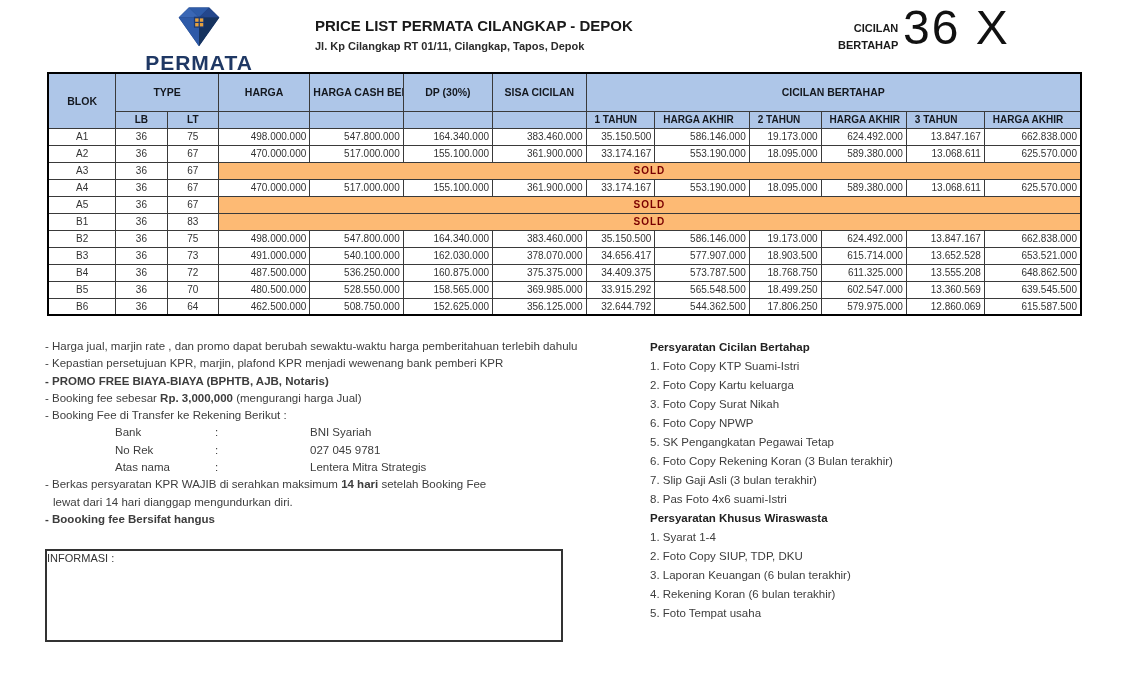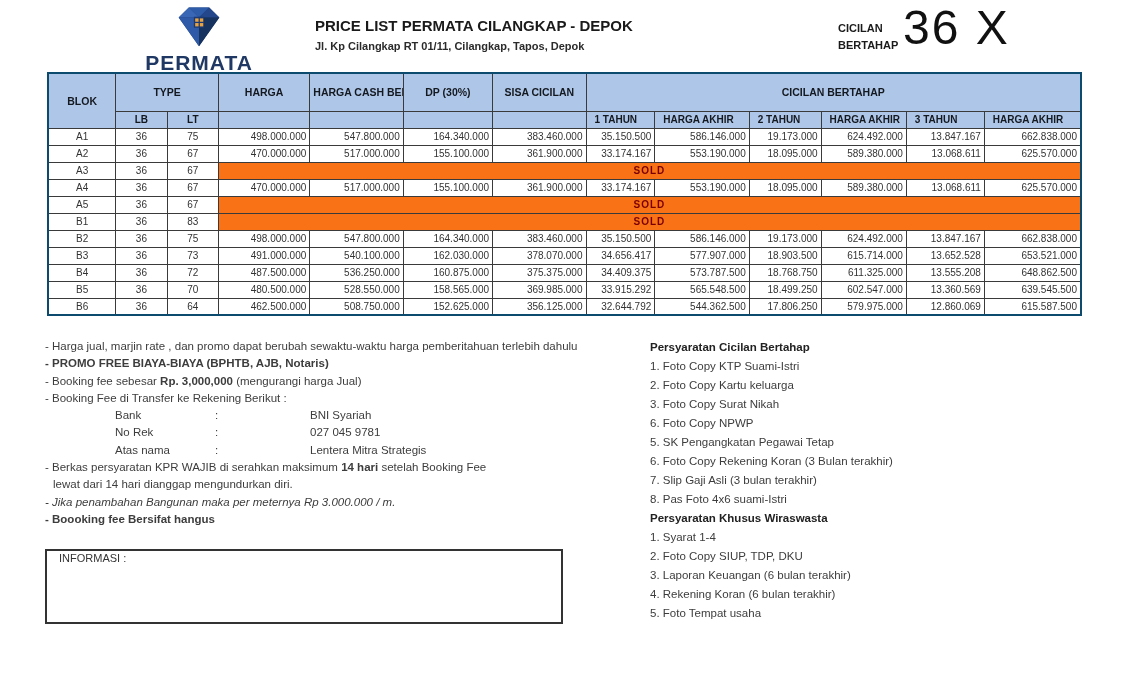--- a/index.html
+++ b/index.html
@@ -7,43 +7,43 @@
   body { font-family: "Liberation Sans", sans-serif; color: #3d3d3d; }
   .page { position: relative; width: 1132px; height: 700px; background: #fff; overflow: hidden; }
 
   
   .logo { position: absolute; left: 129px; top: 4px; width: 140px; text-align: center; }
   .logo-brand { font-size: 21px; font-weight: bold; color: #1F3864; letter-spacing: 1px; line-height: 22px; }
   .logo-sub { font-size: 10.5px; font-weight: bold; color: #44546A; letter-spacing: 4.5px; line-height: 14px; }
   .title-block { position: absolute; left: 315px; top: 16px; }
   .doc-title { font-size: 15px; font-weight: bold; color: #1a1a1a; line-height: 20px; }
   .doc-subtitle { font-size: 11px; font-weight: bold; color: #2b2b2b; margin-top: 4px; }
-  .cicilan-label { position: absolute; left: 838px; top: 20px; font-size: 11px; font-weight: bold; color: #1a1a1a; line-height: 17px; }
+  .cicilan-label { position: absolute; left: 838px; top: 20px; font-size: 11px; font-weight: bold; color: #1a1a1a; line-height: 17px; text-align: right; }
   .big-tenor { position: absolute; left: 903px; top: 0px; font-size: 48px; font-weight: 400; color: #111; letter-spacing: 2px; }
 
   
   .price-wrap { position: absolute; left: 47px; top: 72px; }
-  table.price { border-collapse: collapse; table-layout: fixed; width: 1035px; font-size: 10px; border: 2px solid #0c4a6e; }
+  table.price { border-collapse: collapse; table-layout: fixed; width: 1035px; font-size: 10px; border: 2px solid #000000; }
   .price th, .price td { border: 1px solid #3a3a3a; padding: 0 3px; height: 17px; overflow: hidden; white-space: nowrap; color: #333; }
   .price thead th { background: #AEC6E8; font-weight: bold; text-align: center; color: #14181f; font-size: 10px; }
   .price thead tr.h1 th { height: 38px; font-size: 10.5px; line-height: 12px; }
   .price thead tr.h2 th { height: 17px; }
   .price thead th.sub-l { text-align: left; padding-left: 8px; }
   .price td.c { text-align: center; }
   .price td.r { text-align: right; }
-  .price td.sold { background: #f97316; color: #7A0000; font-weight: bold; text-align: center; letter-spacing: 1px; }
+  .price td.sold { background: #fdba74; color: #7A0000; font-weight: bold; text-align: center; letter-spacing: 1px; }
 
   
   .notes { position: absolute; left: 45px; top: 338px; width: 600px; font-size: 11.5px; line-height: 17.3px; color: #3d3d3d; }
   .notes .b { font-weight: bold; }
   .notes .i { font-style: italic; }
   .bank-row { display: grid; grid-template-columns: 100px 95px 1fr; padding-left: 70px; }
   .indent { padding-left: 8px; }
 
-  .informasi-box { position: absolute; left: 45px; top: 549px; width: 518px; height: 75px; border: 2px solid #333; padding: 1px 12px; font-size: 11px; color: #333; }
+  .informasi-box { position: absolute; left: 45px; top: 549px; width: 518px; height: 93px; border: 2px solid #333; padding: 1px 0; font-size: 11px; color: #333; }
 
   
   .requirements { position: absolute; left: 650px; top: 338px; width: 450px; font-size: 11.5px; line-height: 19px; color: #3d3d3d; }
   .req-title { font-weight: bold; color: #222; }
 </style>
 </head>
 <body>
 
 <div class="page">
 
@@ -257,41 +257,41 @@
           <td class="r">579.975.000</td>
           <td class="r">12.860.069</td>
           <td class="r">615.587.500</td>
         </tr>
       </tbody>
     </table>
   </div>
 
   <div class="notes">
     <div>- Harga jual, marjin rate , dan promo dapat berubah sewaktu-waktu harga pemberitahuan terlebih dahulu</div>
+    <div>- Kepastian persetujuan KPR, marjin, plafond KPR menjadi wewenang bank pemberi KPR</div>
     <div class="b">- PROMO FREE BIAYA-BIAYA (BPHTB, AJB, Notaris)</div>
     <div><span>- Booking fee sebesar </span><span class="b">Rp. 3,000,000</span><span> (mengurangi harga Jual)</span></div>
     <div>- Booking Fee di Transfer ke Rekening Berikut :</div>
     <div class="bank-row">
       <span>Bank</span>
       <span>:</span>
       <span>BNI Syariah</span>
     </div>
     <div class="bank-row">
       <span>No Rek</span>
       <span>:</span>
       <span>027 045 9781</span>
     </div>
     <div class="bank-row">
       <span>Atas nama</span>
       <span>:</span>
       <span>Lentera Mitra Strategis</span>
     </div>
     <div><span>- Berkas persyaratan KPR WAJIB di serahkan maksimum </span><span class="b">14 hari</span><span> setelah Booking Fee</span></div>
     <div class="indent">lewat dari 14 hari dianggap mengundurkan diri.</div>
-    <div class="i">- Jika penambahan Bangunan maka per meternya Rp 3.000.000 / m.</div>
     <div class="b">- Boooking fee Bersifat hangus</div>
   </div>
 
   <div class="informasi-box">
     <span>INFORMASI :</span>
   </div>
 
   <div class="requirements">
     <div class="req-title">Persyaratan Cicilan Bertahap</div>
     <div>1. Foto Copy KTP Suami-Istri</div>

